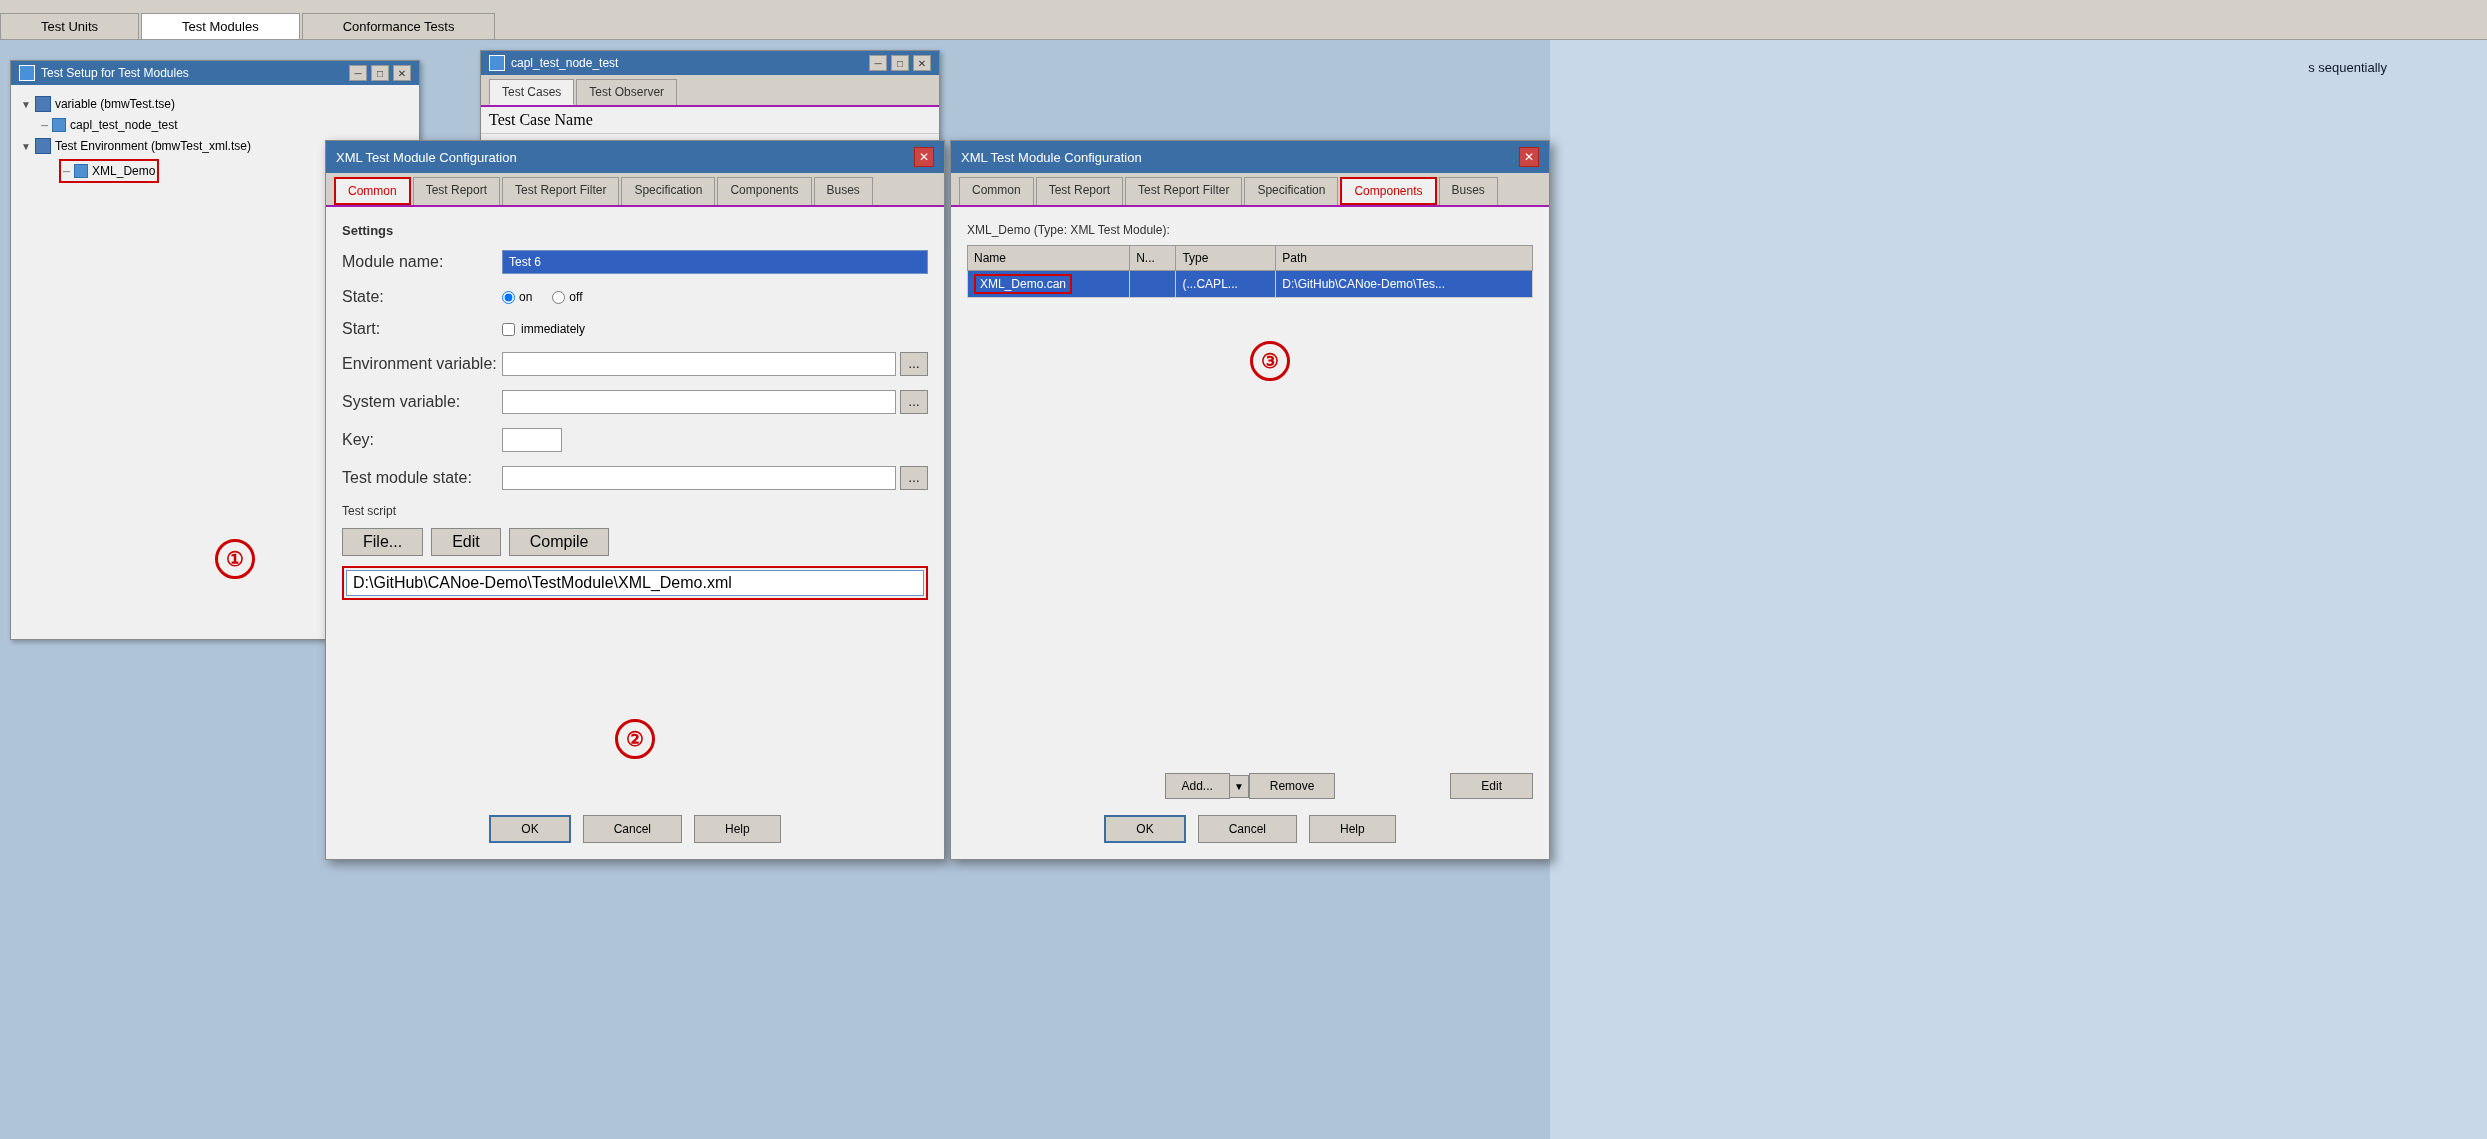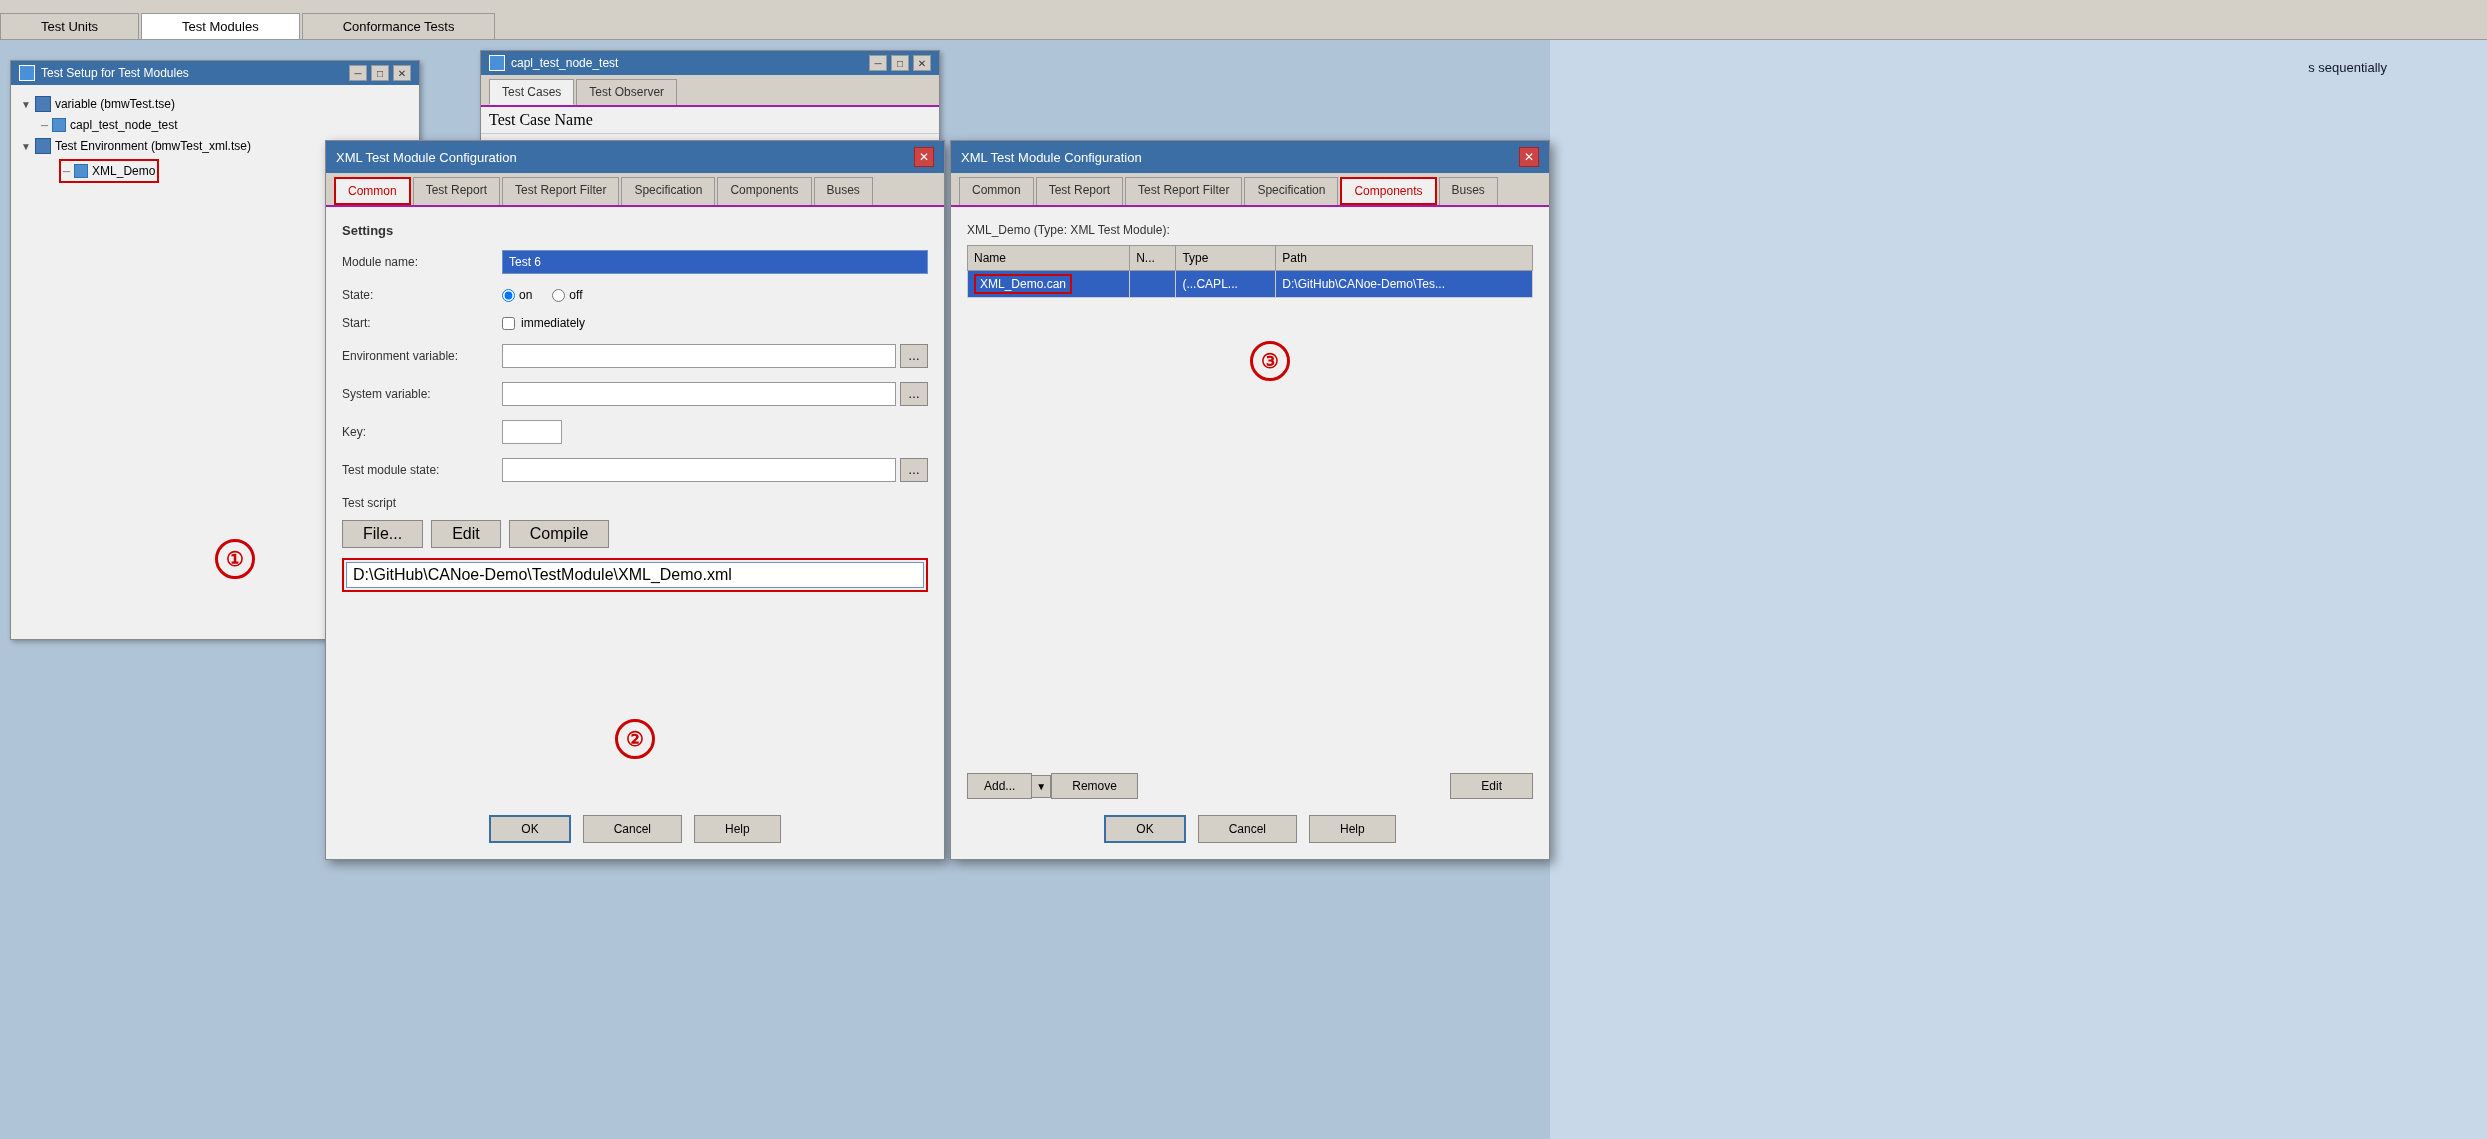--- a/index.html
+++ b/index.html
@@ -227,21 +227,21 @@
       color: #333;
     }
     .form-row {
       display: flex;
       align-items: center;
       margin-bottom: 14px;
     }
     .form-label {
       width: 160px;
       color: #333;
-      font-size: 12px;
+      font-size: 16px;
       flex-shrink: 0;
     }
     .form-input {
       flex: 1;
       height: 24px;
       border: 1px solid #7090c8;
       background: white;
       padding: 2px 6px;
       font-size: 12px;
       outline: none;
@@ -376,20 +376,21 @@
 
     
     .right-dialog-add-section {
       position: absolute;
       bottom: 60px;
       left: 16px;
       right: 16px;
       display: flex;
       gap: 0;
       align-items: center;
+      justify-content: center;
     }
     .add-btn-with-arrow {
       display: flex;
       align-items: center;
     }
     .add-btn {
       padding: 5px 16px;
       background: #d4d0c8;
       border: 1px solid #888;
       cursor: pointer;

